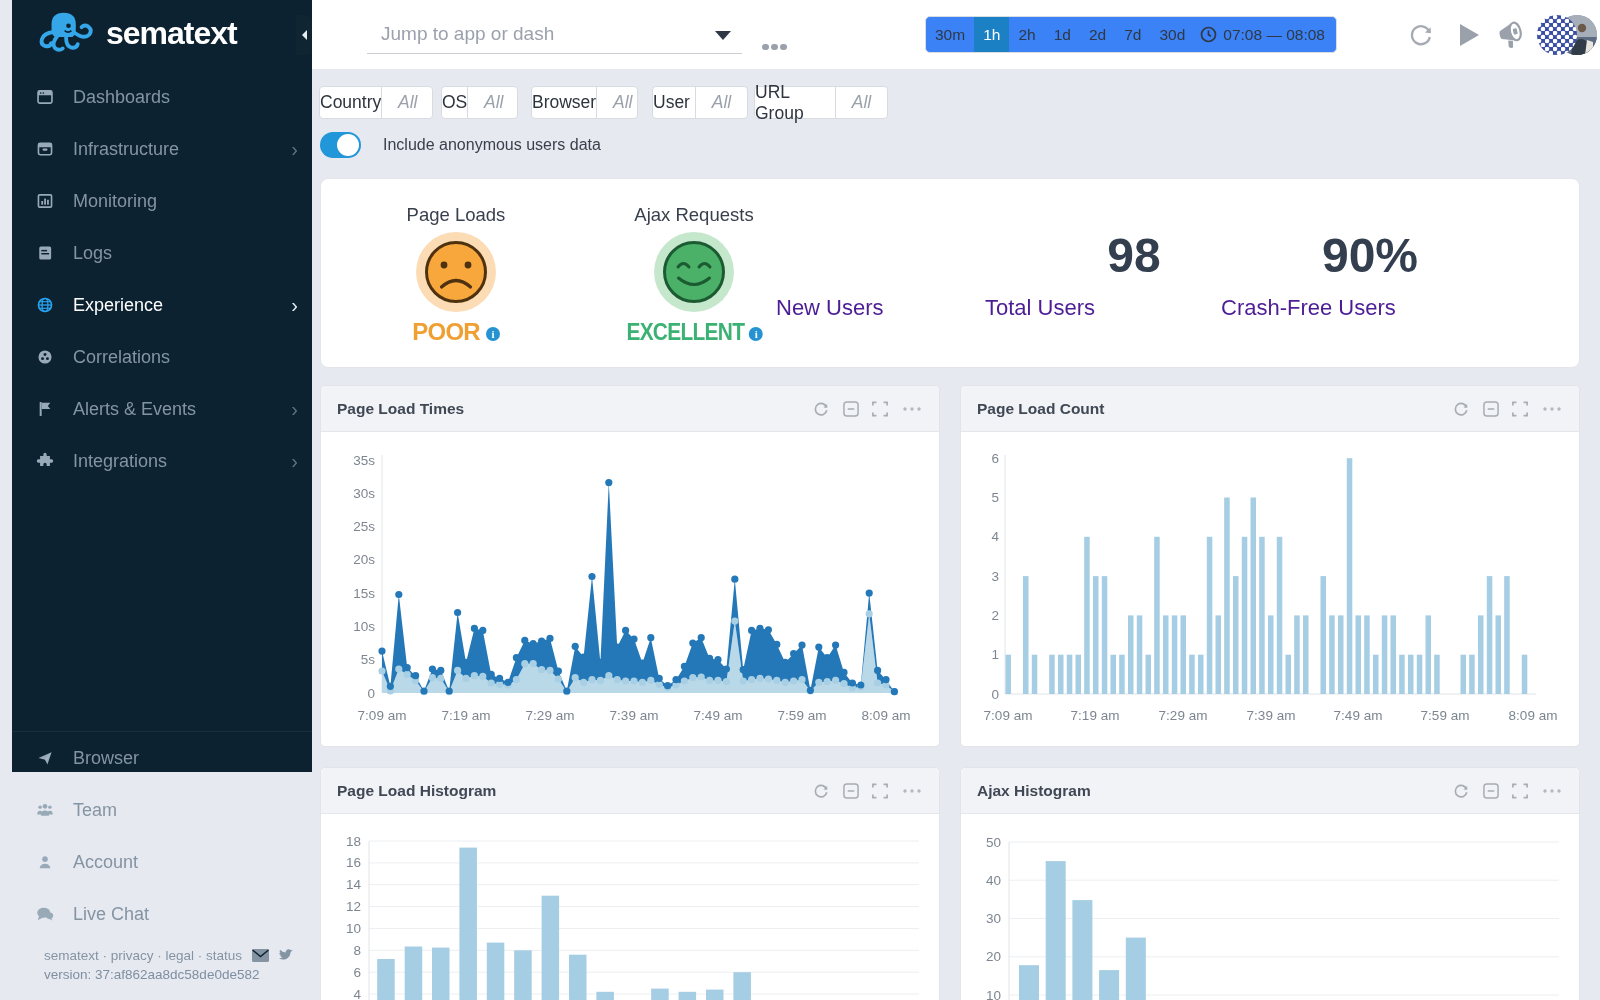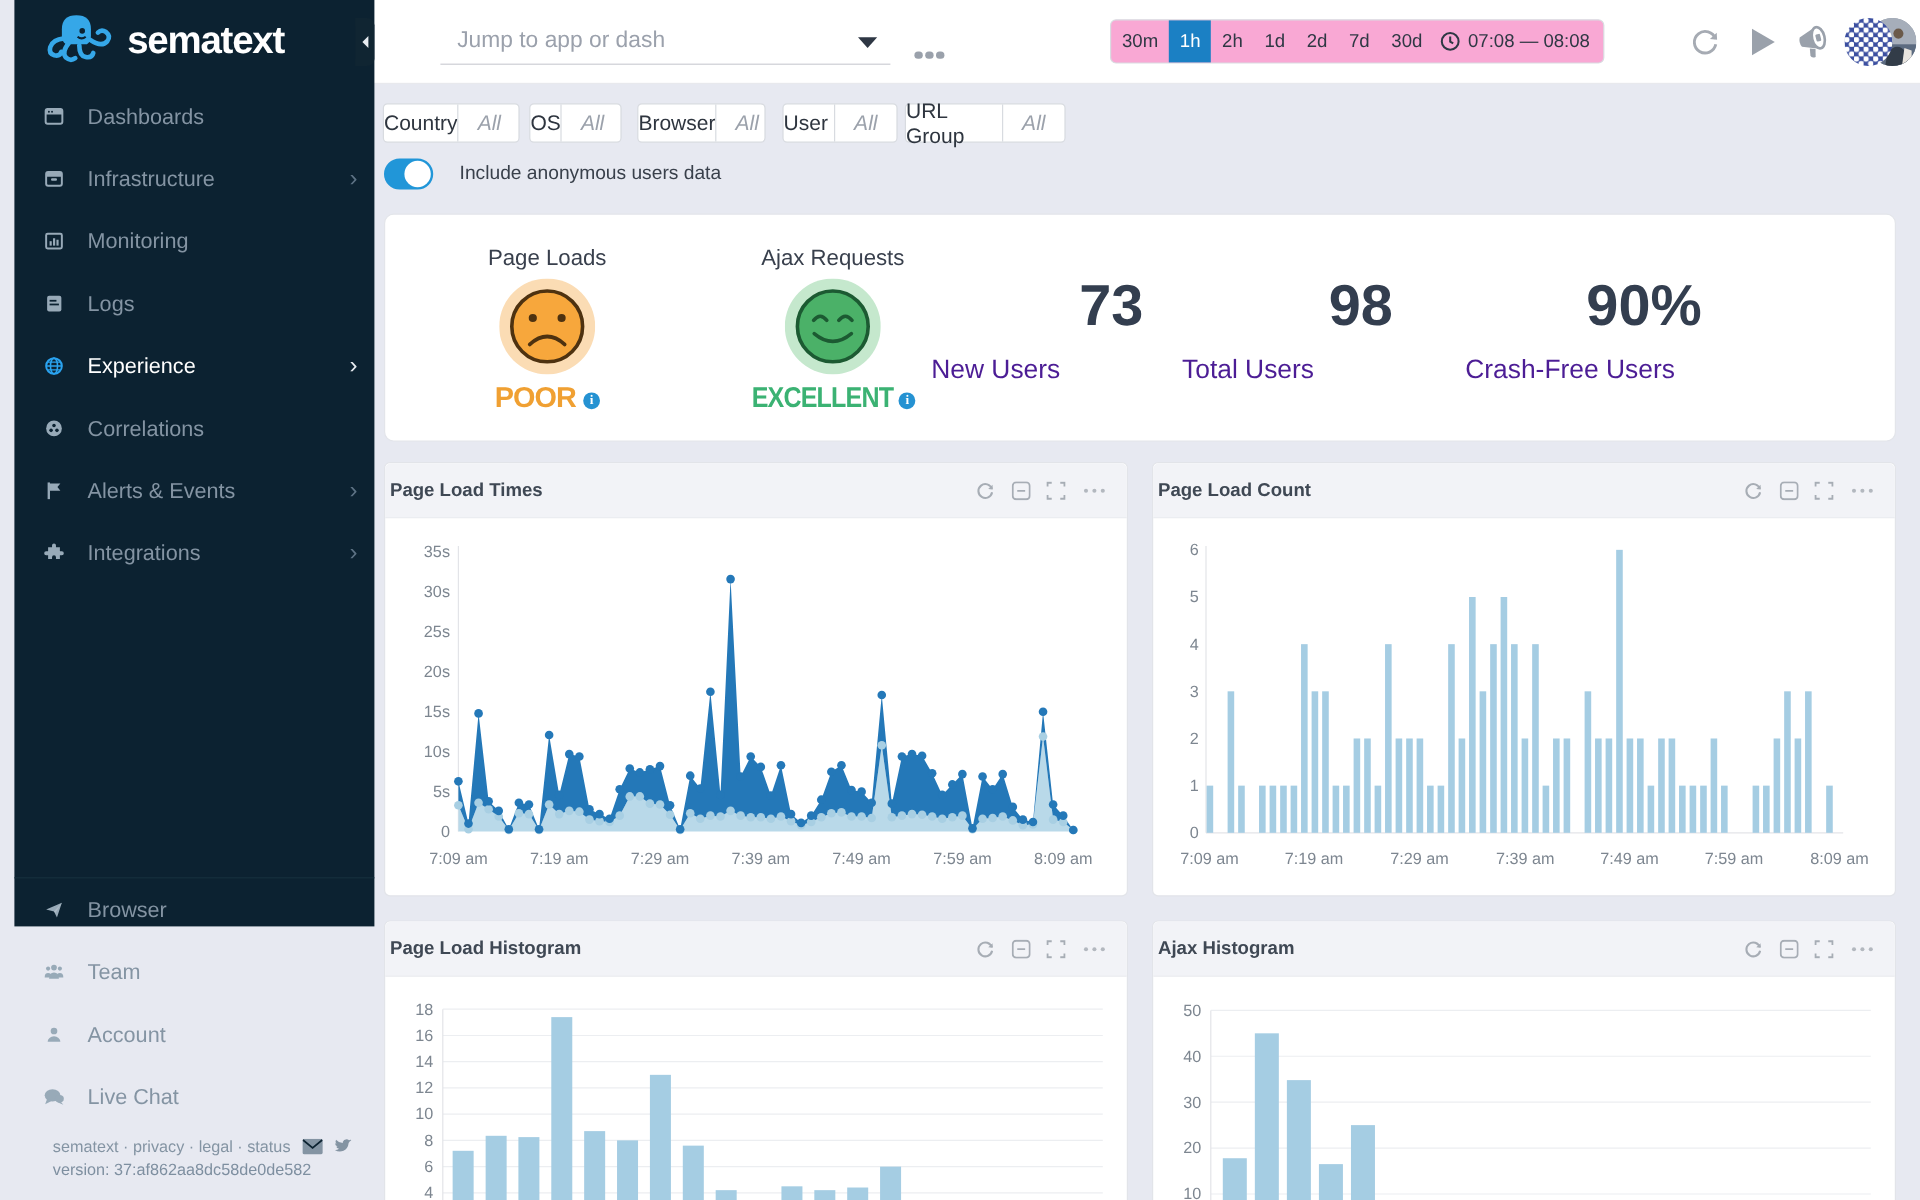--- a/index.html
+++ b/index.html
@@ -17,21 +17,21 @@
 .nav .item.active .chev{color:#e8edf2}
 #sfoot{position:absolute;left:32px;top:948px;color:#8494a3;font-size:13.5px}
 #sfoot .r2{margin-top:4px;color:#7e8fa0}
 
 #topbar{position:absolute;left:300px;top:0;width:1300px;height:70px;background:#fff;border-bottom:1px solid #e8e9ed}
 #jump{position:absolute;left:67px;top:14px;width:375px;height:40px;border-bottom:1px solid #ccced4;color:#9ba1ac;font-size:19px}
 #jump .txt{position:absolute;left:14px;top:9px}
 #jump .car{position:absolute;right:11px;top:17px;width:0;height:0;border-left:8px solid transparent;border-right:8px solid transparent;border-top:9px solid #2e3744}
 #hdots{position:absolute;left:462px;top:36px;color:#9aa1ab;letter-spacing:2px}
 #hdots i{display:inline-block;width:6.5px;height:6.5px;border-radius:50%;background:#9aa1ab;margin-right:2.5px}
-#trange{position:absolute;left:625px;top:16px;height:37px;background:#f9a8d4;border:1px solid #d9dce1;border-radius:5px;display:flex;align-items:center;font-size:15.5px;color:#2f3844}
+#trange{position:absolute;left:625px;top:16px;height:37px;background:#3b82f6;border:1px solid #d9dce1;border-radius:5px;display:flex;align-items:center;font-size:15.5px;color:#2f3844}
 #trange .t{padding:0 9px;height:35px;display:flex;align-items:center}
 #trange .t.sel{background:#1b80c4;color:#fff}
 #trange .clockwrap{display:flex;align-items:flex-start;padding:0 11px 0 6px}
 
 #content{position:absolute;left:300px;top:70px;width:1300px;height:930px;background:#e7e9f1}
 .chip{position:absolute;top:16px;height:33px;background:#fff;border:1px solid #d8dbe0;border-radius:4px;display:flex;align-items:center;font-size:17.5px;color:#2e353f}
 .chip .lab{flex:1;}
 .chip .all{border-left:1px solid #d8dbe0;width:52px;flex:none;color:#9ba1ab;font-style:italic;height:100%;display:flex;align-items:center;justify-content:center}
 #togglerow{position:absolute;left:20px;top:62px;display:flex;align-items:center}
 #toggle{width:41px;height:26px;background:#2196d8;border-radius:13px;position:relative}
@@ -39,21 +39,21 @@
 #togglerow span{margin-left:22px;font-size:16px;color:#39404b}
 #summary{position:absolute;left:20px;top:108px;width:1260px;height:190px;background:#fff;border-radius:8px;border:1px solid #e3e5ea}
 .facelab{position:absolute;top:25px;font-size:18.5px;color:#39404d;width:300px;text-align:center}
 .verdict{position:absolute;top:139px;width:300px;text-align:center;font-size:24px;font-weight:700;letter-spacing:-0.8px}
 .bignum{position:absolute;top:53px;width:300px;text-align:center;font-size:48px;font-weight:700;color:#333e4f;line-height:1}
 .biglab{position:absolute;top:116px;width:300px;font-size:22px;color:#4c1d95}
 .info{display:inline-block;width:14px;height:14px;border-radius:50%;background:#2592d2;color:#fff;font-size:11px;font-weight:700;text-align:center;line-height:14px;vertical-align:2px;font-family:"Liberation Serif",serif}
 
 .panel{position:absolute;width:620px;height:362px;background:#fff;border-radius:5px;border:1px solid #e2e4e9}
 .phead{height:46px;background:#f2f3f7;border-bottom:1px solid #e4e6eb;border-radius:5px 5px 0 0;display:flex;align-items:center}
-.phead .ttl{margin-left:4px;font-size:15.5px;font-weight:700;color:#3f4854}
+.phead .ttl{margin-left:16px;font-size:15.5px;font-weight:700;color:#3f4854}
 .picons{position:absolute;right:0;top:0;height:46px;display:flex;align-items:center}
 .picons svg{margin-right:13px}
 </style></head>
 <body>
 <div id="topbar">
 <div id="jump">
       <span class="txt">Jump to app or dash</span>
       <span class="car"></span>
     </div>
 <div id="hdots"><i></i><i></i><i></i></div>
@@ -149,21 +149,20 @@
 <div class="verdict" style="left:-15px;color:#f0a032">POOR <span class="info">i</span></div>
 <div class="facelab" style="left:223px">Ajax Requests</div>
 <svg class="abs" style="left:333px;top:53px" width="80" height="80" viewBox="0 0 80 80">
 <circle cx="40" cy="40" r="40" fill="#c5e8cd"></circle>
 <circle cx="40" cy="40" r="29.5" fill="#4bb168" stroke="#1c5a32" stroke-width="3"></circle>
 <path d="M24 35 Q29.5 28 35 35" fill="none" stroke="#1c5a32" stroke-width="3" stroke-linecap="round"></path>
 <path d="M45 35 Q50.5 28 56 35" fill="none" stroke="#1c5a32" stroke-width="3" stroke-linecap="round"></path>
 <path d="M24.5 46 Q40 59 55.5 46" fill="none" stroke="#1c5a32" stroke-width="3" stroke-linecap="round"></path>
 </svg>
 <div class="verdict" style="left:223px;color:#3bb273;transform:scaleX(.87)">EXCELLENT <span class="info" style="transform:scaleX(1.15);display:inline-block">i</span></div>
-<div class="bignum" style="left:455px">73</div>
       <div class="biglab" style="left:455px">New Users</div>
 <div class="bignum" style="left:663px">98</div>
       <div class="biglab" style="left:664px">Total Users</div>
 <div class="bignum" style="left:899px">90%</div>
       <div class="biglab" style="left:900px">Crash-Free Users</div>
 </div>
 <div class="panel" style="left:20px;top:315px">
       <div class="phead">
         <span class="ttl">Page Load Times</span>
         <div class="picons">

